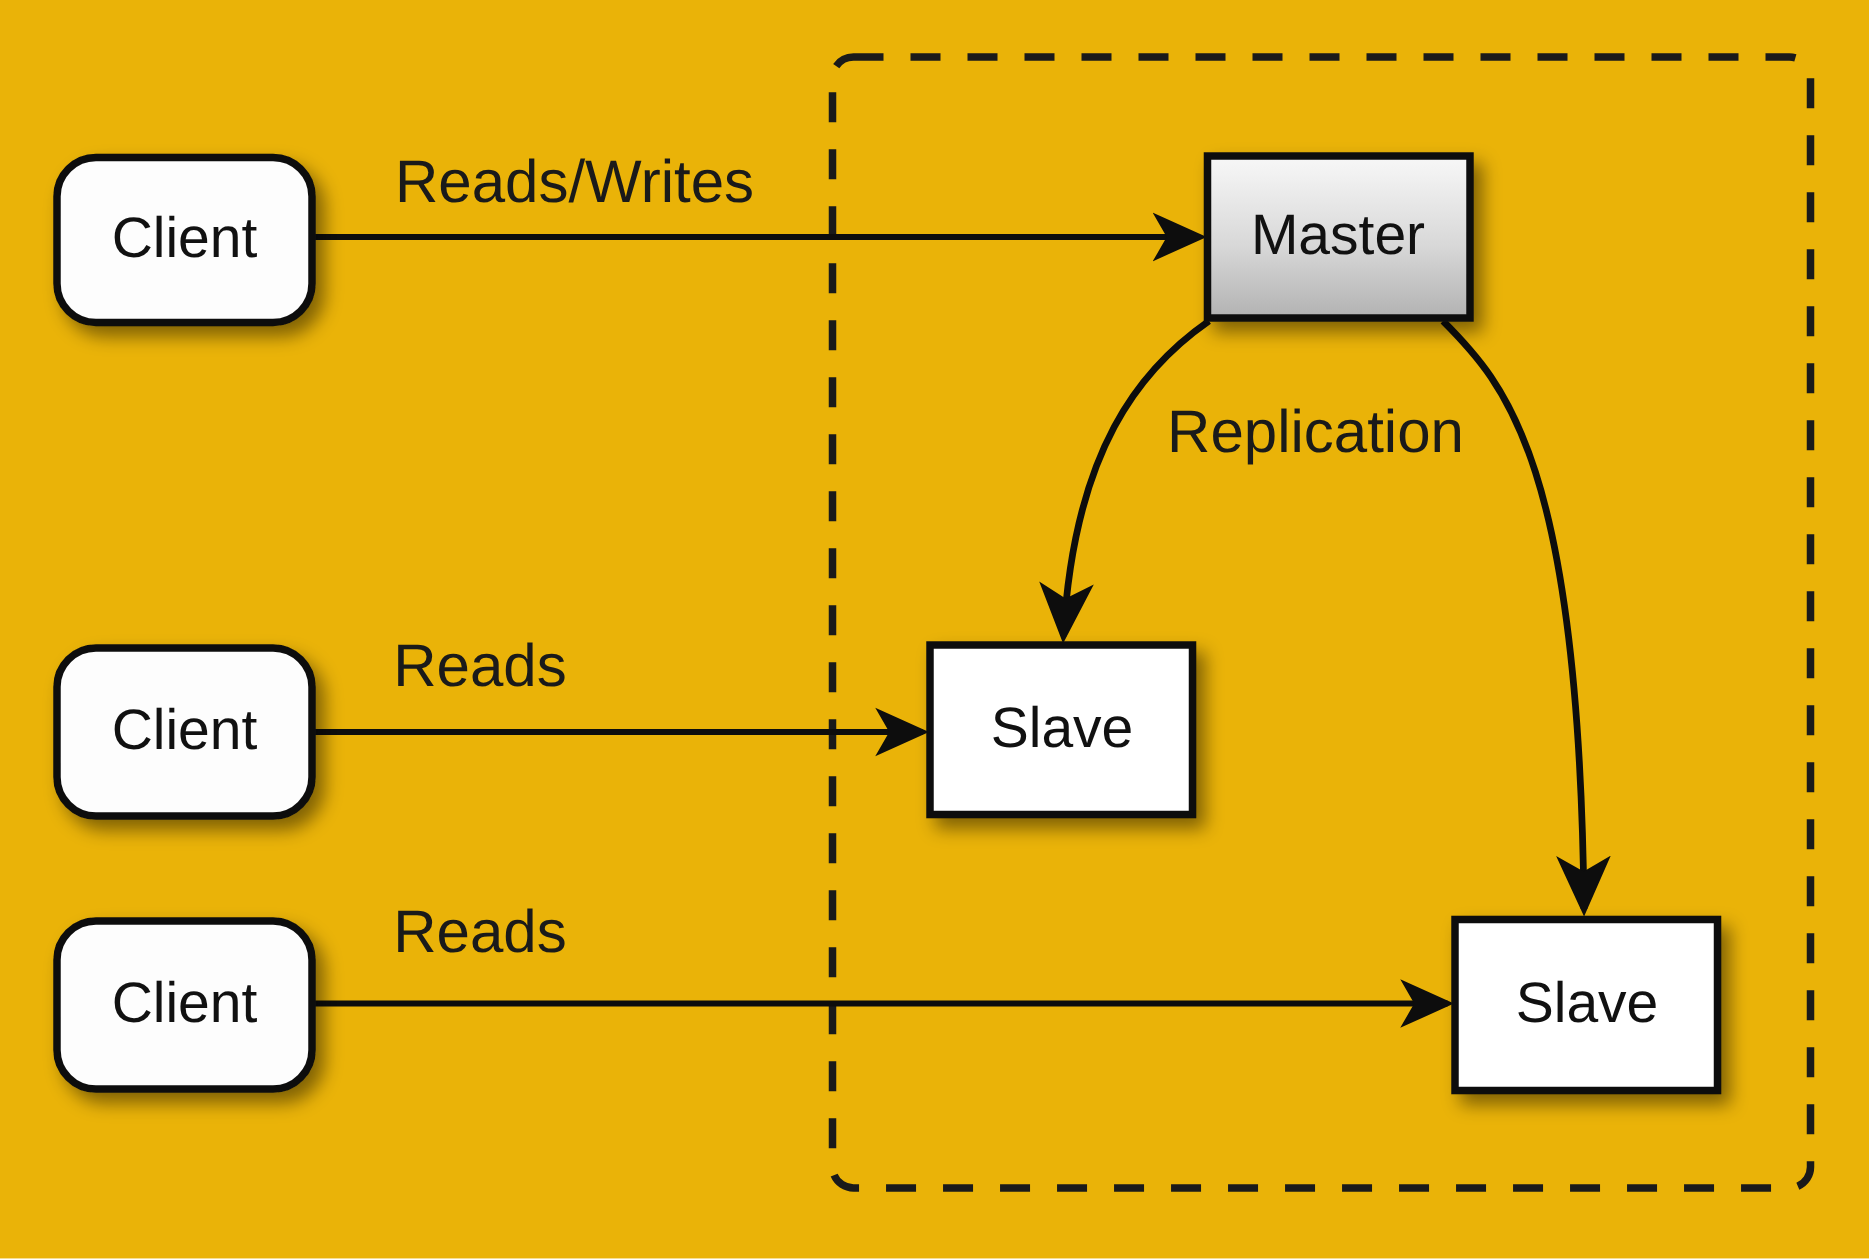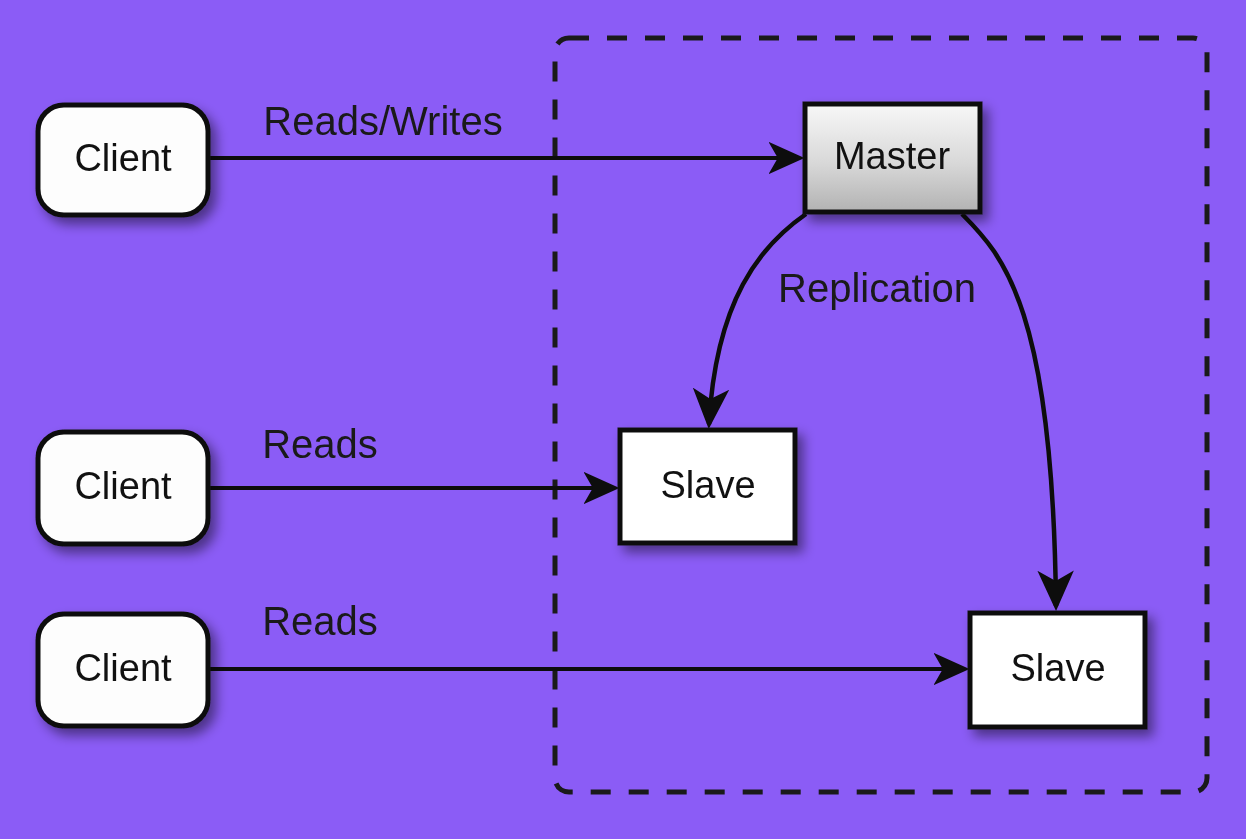--- a/index.html
+++ b/index.html
@@ -4,21 +4,21 @@
 <style>
   html, body {
     margin: 0;
     padding: 0;
     background: #ffffff;
   }
   #canvas {
     position: relative;
     width: 1246px;
     height: 839px;
-    background: #8b5cf6;
+    background: #eab308;
     font-family: "Liberation Sans", sans-serif;
     overflow: hidden;
   }
   #diagram-svg {
     position: absolute;
     left: 0;
     top: 0;
     width: 1246px;
     height: 839px;
   }

